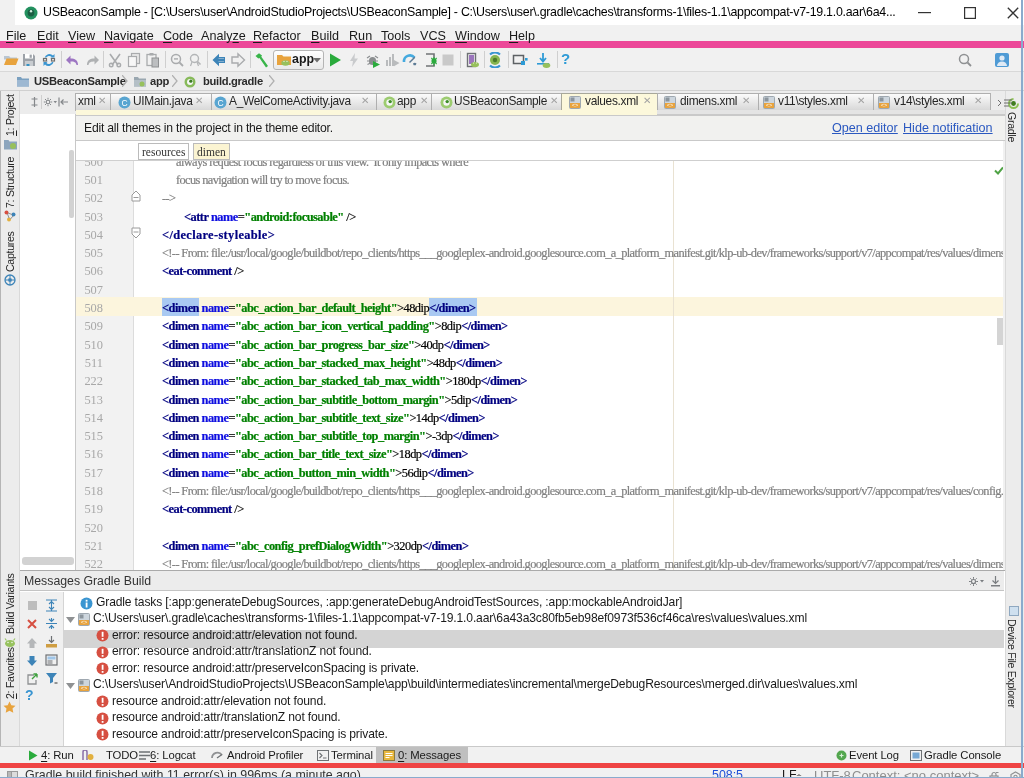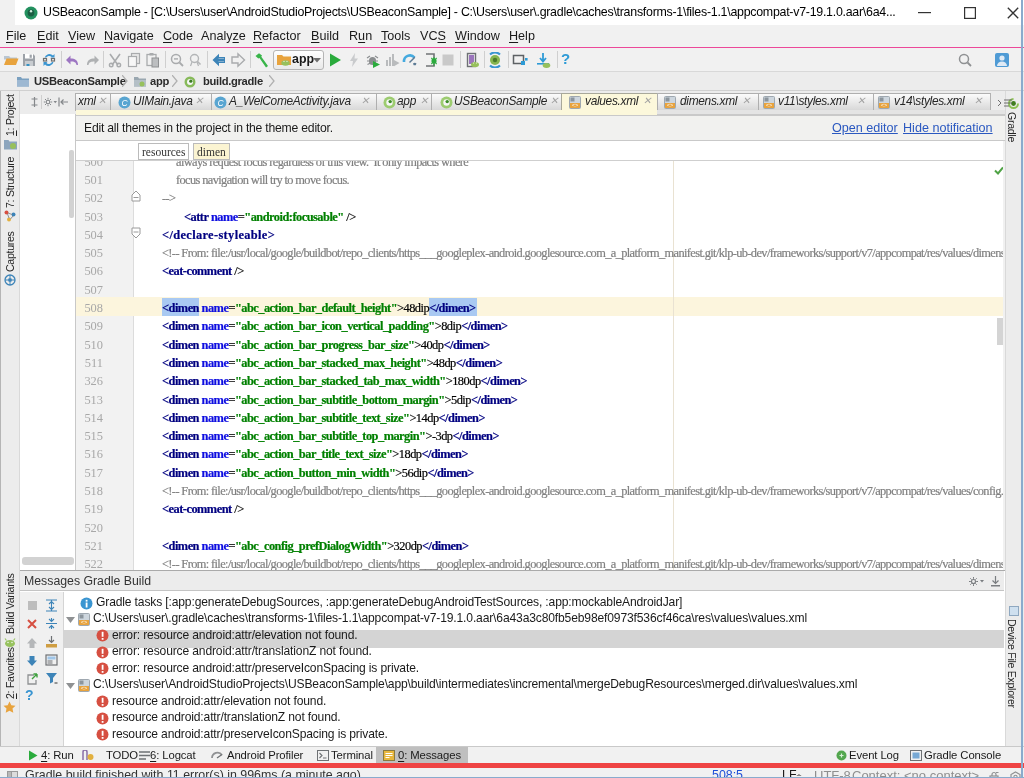--- a/index.html
+++ b/index.html
@@ -3,42 +3,42 @@
 <meta charset="utf-8">
 <style>
   * { margin:0; padding:0; box-sizing:border-box; }
   html,body { width:1024px; height:778px; overflow:hidden; }
   body { font-family:"Liberation Sans", sans-serif; position:relative; background:#f1f1f1; }
   .abs { position:absolute; }
   
   #titlebar { left:15px; top:0; width:1024px; height:25px; background:#fff; }
   #title-text { left:28px; top:5px; font-size:12.4px; color:#000; letter-spacing:-0.26px; white-space:nowrap; }
   
-  #menubar { left:0; top:25px; width:1024px; height:23px; background:#f1f1f1; border-bottom:1px solid #ec4899; }
+  #menubar { left:0; top:25px; width:1024px; height:23px; background:#f1f1f1; border-bottom:7px solid #ec4899; }
   .menu-item { position:absolute; top:4px; font-size:12.6px; color:#1a1a1a; }
   .mn { text-decoration:underline; text-underline-offset:2px; }
   
   #toolbar { left:0; top:48px; width:1024px; height:24px; background:#f1f1f1; border-bottom:1px solid #d8d8d8; }
   .tbi { position:absolute; top:4px; width:16px; height:16px; }
   .tbsep { position:absolute; top:3px; width:1px; height:17px; background:#cfcfcf; }
   
   #crumbs { left:0; top:72px; width:1024px; height:19px; background:#ececec; border-bottom:1px solid #d0d0d0; }
   .crumb { position:absolute; top:3px; font-size:11.2px; letter-spacing:-0.3px; font-weight:bold; color:#2b2b2b; }
   .chev { position:absolute; top:3px; width:6px; height:12px; }
   
   #lstripe { left:0; top:91px; width:20px; height:655px; background:#ececec; border-right:1px solid #d9d9d9; border-left:1px solid #b5b5b5;}
   #rstripe { left:1005px; top:91px; width:19px; height:655px; background:#ececec; border-left:1px solid #d9d9d9; }
   .vlabel { position:absolute; font-size:10.6px; letter-spacing:-0.3px; color:#262626; white-space:nowrap; }
   .vl-up { transform:rotate(-90deg); transform-origin:0 0; }
   .vl-dn { writing-mode:vertical-rl; }
   
   #proj-head { left:20px; top:91px; width:56px; height:23px; background:#ececec; }
   #proj-body { left:20px; top:114px; width:56px; height:457px; background:#fff; border-right:1px solid #c8c8c8;}
   
-  #tabrow { left:76px; top:91px; width:929px; height:24px; background:#ececec;font-style:italic; }
+  #tabrow { left:76px; top:91px; width:929px; height:24px; background:#ececec; }
   .tab { position:absolute; top:2px; height:18px; background:linear-gradient(#fbfbfb,#d8d8d8); border:1px solid #afafaf; border-right:none; }
   .tab-label { position:absolute; top:3px; font-size:11.9px; letter-spacing:-0.3px; color:#262626; white-space:nowrap; }
   .tab-x { position:absolute; top:4px; font-size:10px; color:#a3a3a3; }
   #tab-under { left:76px; top:110px; width:581px; height:5px; background:#fcf8db; }
   #tab-under2 { left:657px; top:110px; width:348px; height:5px; background:#e4e4e4; border-bottom:1px solid #c9c9c9;}
   
   #banner { left:76px; top:115px; width:929px; height:26px; background:#f1f1ef; border-top:1px solid #c9c9c9; border-bottom:1px solid #c9c9c9; }
   #banner-text { left:8px; top:5px; font-size:12.2px; letter-spacing:-0.22px; color:#1a1a1a; position:absolute;}
   .blink { position:absolute; top:5px; font-size:12.6px; color:#2a58c0; text-decoration:underline; }
   
@@ -463,21 +463,21 @@
   <div class="lnum" style="top:46.2px">502</div>
   <div class="lnum" style="top:64.5px">503</div>
   <div class="lnum" style="top:82.8px">504</div>
   <div class="lnum" style="top:101.1px">505</div>
   <div class="lnum" style="top:119.4px">506</div>
   <div class="lnum" style="top:137.7px">507</div>
   <div class="lnum" style="top:156px">508</div>
   <div class="lnum" style="top:174.3px">509</div>
   <div class="lnum" style="top:192.6px">510</div>
   <div class="lnum" style="top:210.9px">511</div>
-  <div class="lnum" style="top:229.2px">326</div>
+  <div class="lnum" style="top:229.2px">222</div>
   <div class="lnum" style="top:247.5px">513</div>
   <div class="lnum" style="top:265.8px">514</div>
   <div class="lnum" style="top:284.1px">515</div>
   <div class="lnum" style="top:302.4px">516</div>
   <div class="lnum" style="top:320.7px">517</div>
   <div class="lnum" style="top:339px">518</div>
   <div class="lnum" style="top:357.3px">519</div>
   <div class="lnum" style="top:375.6px">520</div>
   <div class="lnum" style="top:393.9px">521</div>
   <div class="lnum" style="top:412.2px">522</div>

